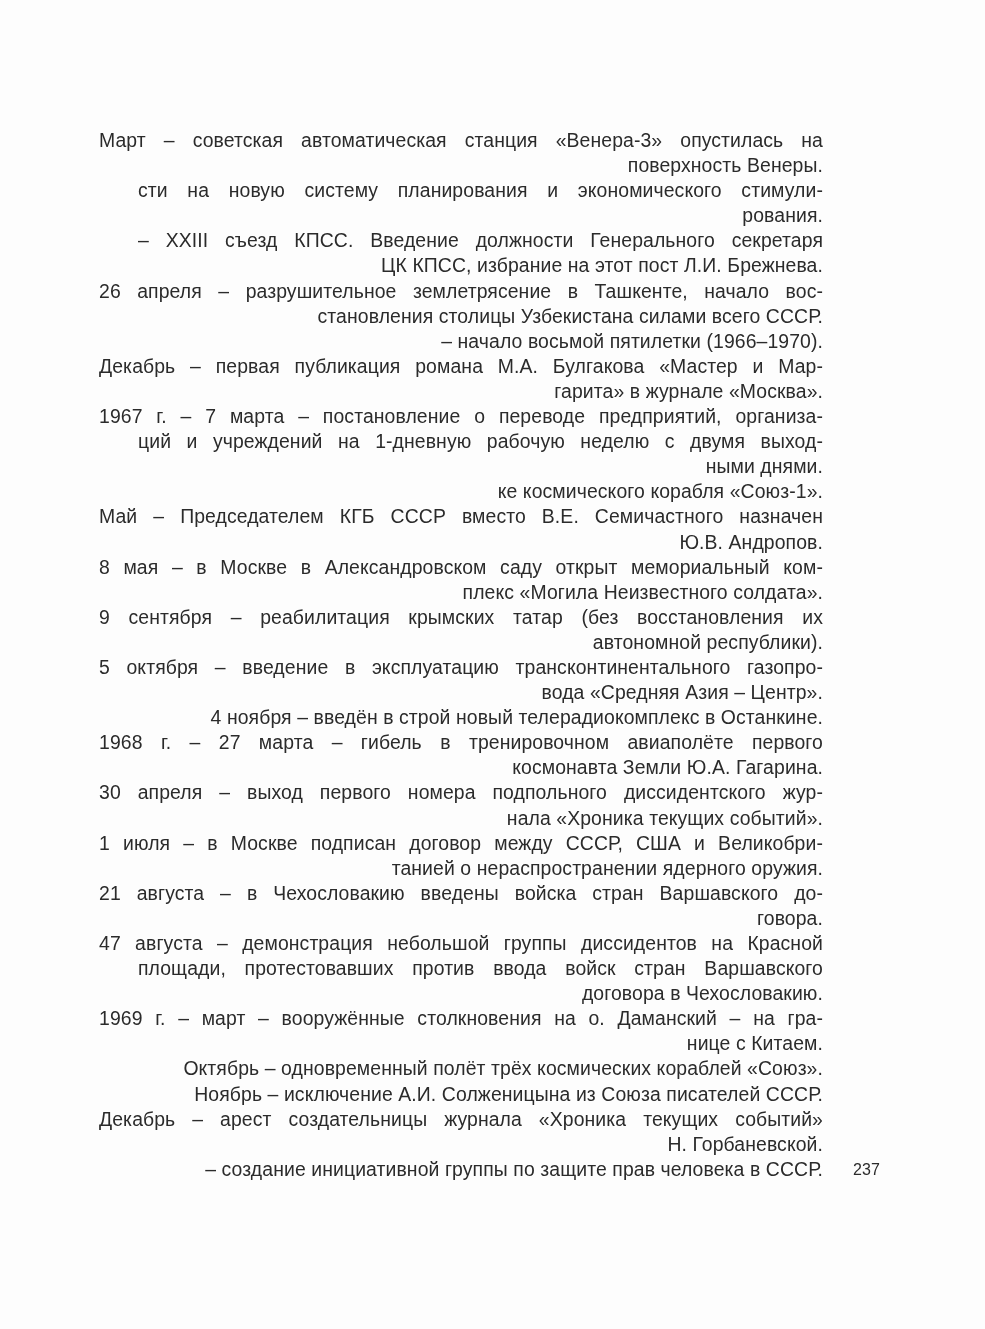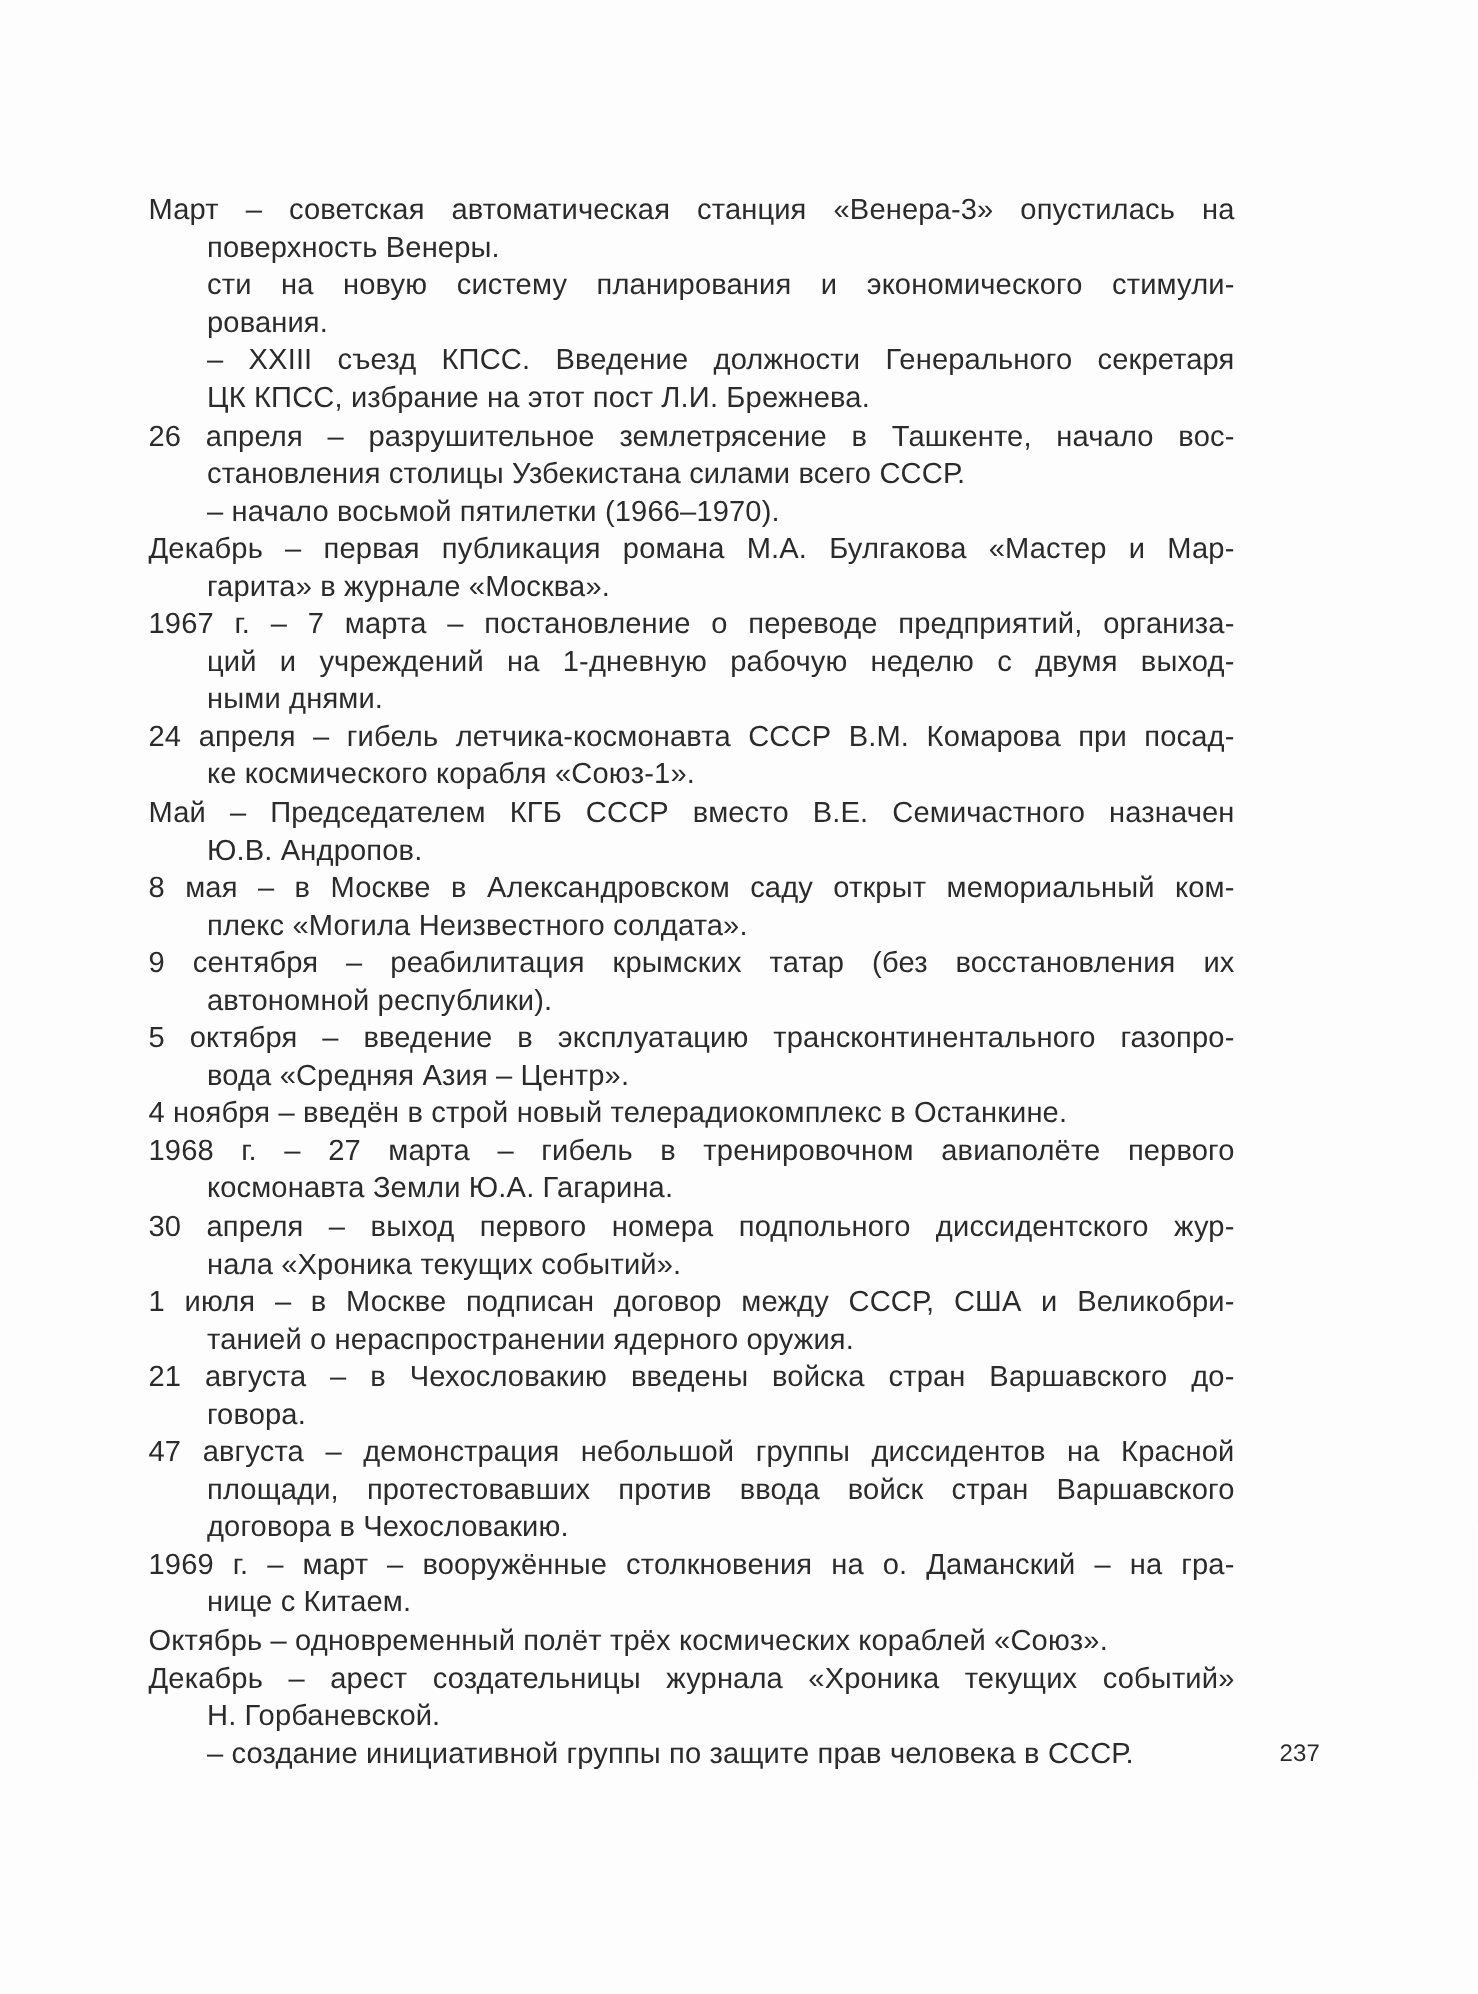--- a/index.html
+++ b/index.html
@@ -19,21 +19,21 @@
   .textblock {
     position: absolute;
     left: 99px;
     top: 128px;
     width: 724px;
     font-size: 19.4px;
     line-height: 25.1px;
     letter-spacing: 0.1px;
   }
   .line {
-    text-align: left;
+    text-align: right;
     white-space: normal;
   }
   .line.just {
     text-align: justify;
     text-align-last: justify;
     text-justify: inter-word;
   }
   .line.ind {
     margin-left: 39px;
   }
@@ -59,21 +59,20 @@
       <div class="line ind just">– XXIII съезд КПСС. Введение должности Генерального секретаря</div>
       <div class="line ind">ЦК КПСС, избрание на этот пост Л.И. Брежнева.</div>
       <div class="line just">26 апреля – разрушительное землетрясение в Ташкенте, начало вос-</div>
       <div class="line ind">становления столицы Узбекистана силами всего СССР.</div>
       <div class="line ind">– начало восьмой пятилетки (1966–1970).</div>
       <div class="line just">Декабрь – первая публикация романа М.А. Булгакова «Мастер и Мар-</div>
       <div class="line ind">гарита» в журнале «Москва».</div>
       <div class="line just">1967 г. – 7 марта – постановление о переводе предприятий, организа-</div>
       <div class="line ind just">ций и учреждений на 1-дневную рабочую неделю с двумя выход-</div>
       <div class="line ind">ными днями.</div>
-      <div class="line just">24 апреля – гибель летчика-космонавта СССР В.М. Комарова при посад-</div>
       <div class="line ind">ке космического корабля «Союз-1».</div>
       <div class="line just">Май – Председателем КГБ СССР вместо В.Е. Семичастного назначен</div>
       <div class="line ind">Ю.В. Андропов.</div>
       <div class="line just">8 мая – в Москве в Александровском саду открыт мемориальный ком-</div>
       <div class="line ind">плекс «Могила Неизвестного солдата».</div>
       <div class="line just">9 сентября – реабилитация крымских татар (без восстановления их</div>
       <div class="line ind">автономной республики).</div>
       <div class="line just">5 октября – введение в эксплуатацию трансконтинентального газопро-</div>
       <div class="line ind">вода «Средняя Азия – Центр».</div>
       <div class="line">4 ноября – введён в строй новый телерадиокомплекс в Останкине.</div>
@@ -84,18 +83,19 @@
       <div class="line just">1 июля – в Москве подписан договор между СССР, США и Великобри-</div>
       <div class="line ind">танией о нераспространении ядерного оружия.</div>
       <div class="line just">21 августа – в Чехословакию введены войска стран Варшавского до-</div>
       <div class="line ind">говора.</div>
       <div class="line just">47 августа – демонстрация небольшой группы диссидентов на Красной</div>
       <div class="line ind just">площади, протестовавших против ввода войск стран Варшавского</div>
       <div class="line ind">договора в Чехословакию.</div>
       <div class="line just">1969 г. – март – вооружённые столкновения на о. Даманский – на гра-</div>
       <div class="line ind">нице с Китаем.</div>
       <div class="line">Октябрь – одновременный полёт трёх космических кораблей «Союз».</div>
+      <div class="line">Ноябрь – исключение А.И. Солженицына из Союза писателей СССР.</div>
       <div class="line just">Декабрь – арест создательницы журнала «Хроника текущих событий»</div>
       <div class="line ind">Н. Горбаневской.</div>
       <div class="line ind">– создание инициативной группы по защите прав человека в СССР.</div>
       <div class="pagenum">237</div>
   </div>
 </div>
 
 </body></html>

